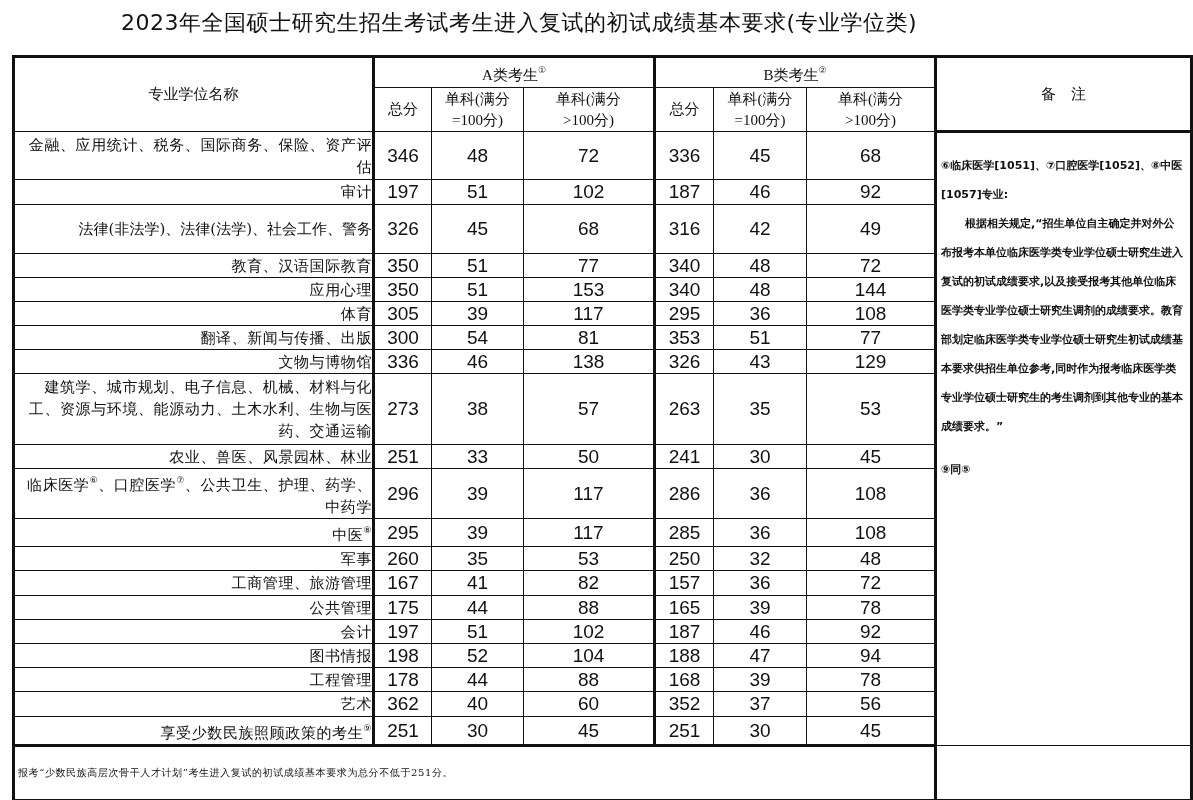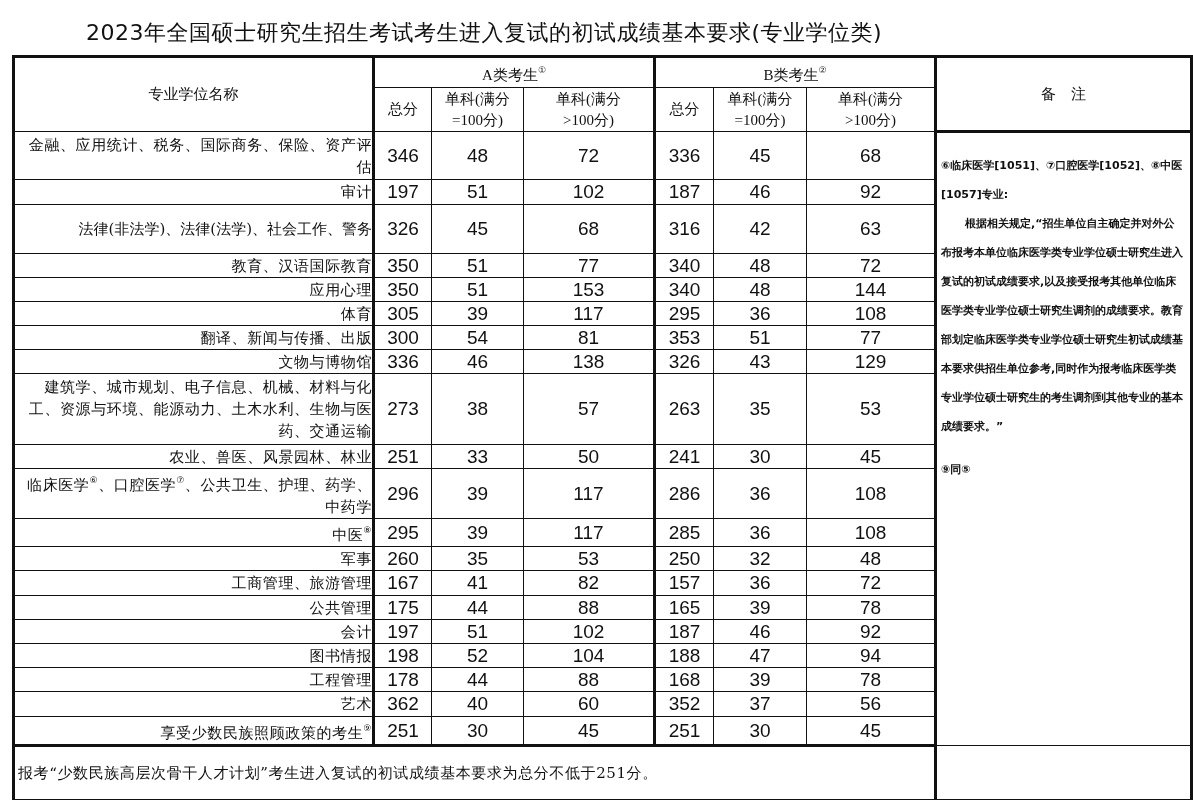--- a/index.html
+++ b/index.html
@@ -1,19 +1,19 @@
 <!DOCTYPE html>
 <html><head>
 <meta charset="utf-8">
 <style>
   html, body { margin:0; padding:0; background:#ffffff; }
   body { width:1193px; height:800px; position:relative; overflow:hidden; color:#111; }
   .title {
-    position:absolute; left:0; top:18px; width:968px; text-align:center;
-    font-family:"DejaVu Sans", sans-serif; font-size:22px; letter-spacing:0.5px; color:#111;
+    position:absolute; left:0; top:8px; width:968px; text-align:center;
+    font-family:"DejaVu Sans", sans-serif; font-size:22px; letter-spacing:0.5px; color:#111;padding-left:35px;
   }
   table.main {
     position:absolute; left:12px; top:55px; border-collapse:collapse;
     table-layout:fixed; width:1178px;
   }
   table.main td, table.main th {
     border:1.5px solid #111; padding:0; vertical-align:middle;
   }
   .hdr {
     font-family:Liberation Serif, serif; font-size:15px; text-align:center; font-weight:normal; line-height:21px;
@@ -30,21 +30,21 @@
   .thickL { border-left:3px solid #111 !important; }
   .thickB { border-bottom:3px solid #111 !important;margin-top:38px; }
   .remarks {
     font-family:"DejaVu Sans", sans-serif; font-size:11px; font-weight:bold; vertical-align:top !important;
     line-height:29px; padding:18px 6px 0 4px !important; border-left:3px solid #111 !important;
   }
   .remarks p { margin:0; }
   .remarks .indent { text-indent:24px; }
   .remarks .gap { height:14px; }
   .footer {
-    font-family:"DejaVu Serif", serif; font-size:15px; padding-left:3px !important; letter-spacing:0.6px;
+    font-family:"DejaVu Serif", serif; font-size:10px; padding-left:3px !important; letter-spacing:0.6px;
   }
   .outer { border:3px solid #111; }
 </style>
 </head>
 <body>
 
 <div class="title">2023年全国硕士研究生招生考试考生进入复试的初试成绩基本要求(专业学位类)</div>
 
 <table class="main outer">
   <colgroup>
@@ -99,21 +99,21 @@
     <td class="num">92</td>
   </tr>
 
   <tr style="height:49px">
     <td class="name" style="letter-spacing:0">法律(非法学)、法律(法学)、社会工作、警务</td>
     <td class="num thickL">326</td>
     <td class="num">45</td>
     <td class="num">68</td>
     <td class="num thickL">316</td>
     <td class="num">42</td>
-    <td class="num">63</td>
+    <td class="num">49</td>
   </tr>
 
   <tr style="height:24px">
     <td class="name">教育、汉语国际教育</td>
     <td class="num thickL">350</td>
     <td class="num">51</td>
     <td class="num">77</td>
     <td class="num thickL">340</td>
     <td class="num">48</td>
     <td class="num">72</td>

